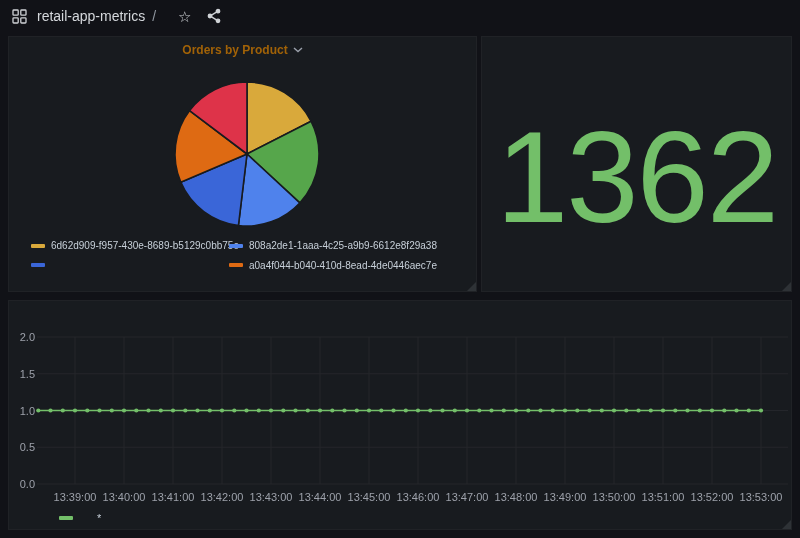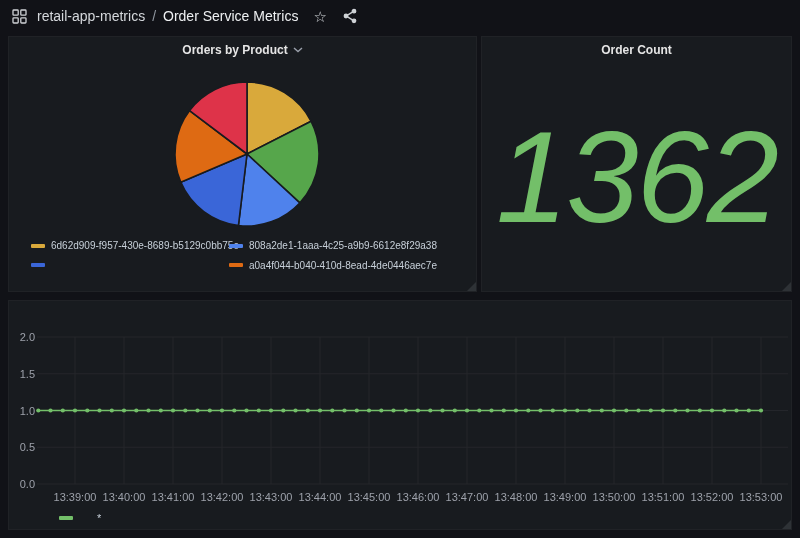--- a/index.html
+++ b/index.html
@@ -21,21 +21,21 @@
   .nav-action{margin-left:15px;display:flex;align-items:center;cursor:pointer;color:#cfd2d6;}
   .star-glyph{font-size:15px;line-height:1;}
   
   .panel{
     position:absolute;background:#181b1f;border:1px solid #202226;
     box-sizing:border-box;
   }
   .panel-header{
     position:absolute;top:0;left:0;right:0;height:26px;
     display:flex;align-items:center;justify-content:center;gap:5px;
-    font-size:12px;font-weight:700;color:#e5e5e5;cursor:pointer;
+    font-size:12px;font-weight:700;color:#a16207;cursor:pointer;
   }
   .panel-pie {left:8px;  top:36px;  width:469px; height:256px;}
   .panel-stat{left:481px;top:36px;  width:311px; height:256px;}
   .panel-rate{left:8px;  top:300px; width:784px; height:230px;}
   .resize-handle{
     position:absolute;right:0;bottom:0;width:0;height:0;
     border-style:solid;border-width:0 0 9px 9px;
     border-color:transparent transparent #2e3236 transparent;
   }
   
@@ -45,21 +45,21 @@
     display:grid;grid-template-columns:198px 1fr;grid-auto-rows:19.5px;
     align-items:center;
   }
   .legend-item{display:flex;align-items:center;gap:6px;cursor:pointer;min-width:0;}
   .legend-swatch{width:14px;height:4px;border-radius:1px;flex:0 0 auto;}
   .legend-label{font-size:10px;color:#c7d0d9;white-space:nowrap;}
   
   .stat-value{
     position:absolute;left:0;right:0;top:26px;bottom:0;
     display:flex;align-items:center;justify-content:center;
-    font-size:130px;font-weight:500;line-height:1;letter-spacing:-2px;font-style:italic;
+    font-size:130px;font-weight:500;line-height:1;letter-spacing:-2px;
   }
   
   .rate-svg{position:absolute;left:0;top:0;}
   .axis-label{font-size:11px;fill:#9da1aa;font-family:"Liberation Sans",sans-serif;}
   .rate-legend{
     position:absolute;left:50px;bottom:5px;
     display:flex;align-items:center;cursor:pointer;
   }
   .rate-legend .legend-label{margin-left:24px;font-size:11px;color:#c7d0d9;}
 </style>
@@ -74,21 +74,20 @@
         <g fill="none" stroke="#cfd2d6" stroke-width="1.3">
           <rect x="1" y="1" width="5.2" height="5.2" rx="0.8"></rect>
           <rect x="8.8" y="1" width="5.2" height="5.2" rx="0.8"></rect>
           <rect x="1" y="8.8" width="5.2" height="5.2" rx="0.8"></rect>
           <rect x="8.8" y="8.8" width="5.2" height="5.2" rx="0.8"></rect>
         </g>
       </svg>
     </span>
     <span class="crumb-folder">retail-app-metrics</span>
     <span class="crumb-sep">/</span>
-    <span class="crumb-title">Order Service Metrics</span>
     <span class="nav-action">
       <span class="star-glyph">☆</span>
     </span>
     <span class="nav-action">
       <svg width="16" height="16" viewBox="0 0 16 16">
         <g stroke="#cfd2d6" stroke-width="1.4" fill="#cfd2d6">
           <circle cx="12" cy="3.2" r="1.7"></circle>
           <circle cx="4" cy="8" r="1.7"></circle>
           <circle cx="12" cy="12.8" r="1.7"></circle>
           <line x1="5.6" y1="7.1" x2="10.4" y2="4.1"></line>
@@ -127,23 +126,20 @@
         </div>
         <div class="legend-item">
           <span class="legend-swatch" style="background: rgb(222, 106, 19);"></span>
           <span class="legend-label">a0a4f044-b040-410d-8ead-4de0446aec7e</span>
         </div>
       </div>
     <div class="resize-handle"></div>
   </div>
 
   <div class="panel panel-stat">
-    <div class="panel-header">
-      <span>Order Count</span>
-    </div>
     <div class="stat-value" id="stat-value" style="color: rgb(115, 191, 105);">1362</div>
     <div class="resize-handle"></div>
   </div>
 
   <div class="panel panel-rate">
     <svg id="rate-svg" class="rate-svg" width="782" height="228" viewBox="0 0 782 228">
         <line x1="28" y1="183" x2="779" y2="183" stroke="#24262b" stroke-width="1"></line>
         <text x="26" y="187" text-anchor="end" class="axis-label">0.0</text>
         <line x1="28" y1="146.25" x2="779" y2="146.25" stroke="#24262b" stroke-width="1"></line>
         <text x="26" y="150.25" text-anchor="end" class="axis-label">0.5</text>

